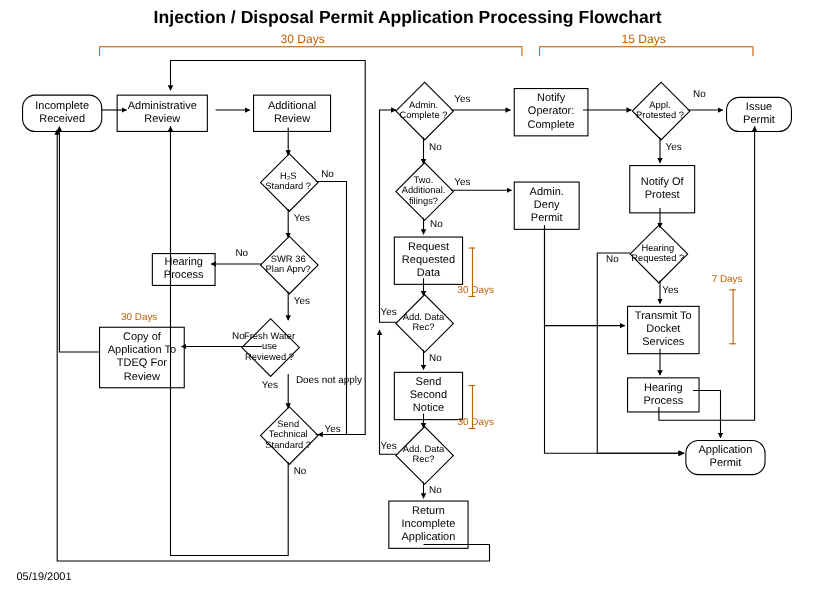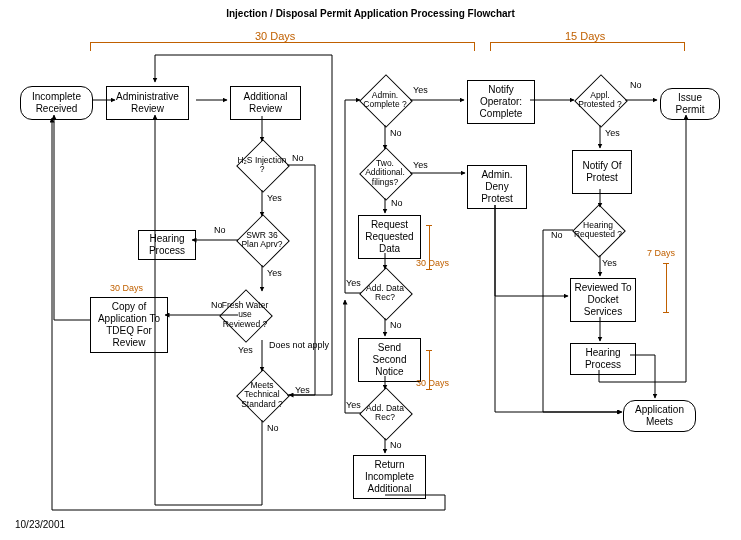--- a/index.html
+++ b/index.html
@@ -1,74 +1,74 @@
 <!DOCTYPE html>
 <html><head>
 <meta charset="utf-8">
 <style>
 body{font-family:Arial,sans-serif;margin:0;padding:0;width:741px;height:540px;position:relative;background:#fff;font-size:10px}
-.title{font-size:10px;font-weight:bold;text-align:center;position:absolute;top:8px;width:100%}
+.title{font-size:16px;font-weight:bold;text-align:center;position:absolute;top:8px;width:100%}
 .date{position:absolute;left:15px;bottom:10px;font-size:10px}
 .bracket{position:absolute;border-top:1px solid #c06000;height:1px}
 .bracket::before,.bracket::after{content:'';position:absolute;width:1px;height:8px;background:#c06000;top:0}
 .bracket::before{left:0}.bracket::after{right:0}
 .blabel{position:absolute;color:#c06000;font-size:11px}
 .box{position:absolute;border:1px solid #000;background:#fff;display:flex;align-items:center;justify-content:center;text-align:center;padding:3px;line-height:1.2}
 .rbox{border-radius:12px}
 .diamond{position:absolute;width:50px;height:50px;display:flex;align-items:center;justify-content:center}
 .diamond::before{content:'';position:absolute;width:36px;height:36px;border:1px solid #000;background:#fff;transform:rotate(45deg);left:7px;top:7px}
 .dtext{position:relative;z-index:1;text-align:center;line-height:1.1;font-size:8.5px}
 .lbl{position:absolute;font-size:9px}
 svg{position:absolute;left:0;top:0;pointer-events:none}
 .redmark{position:absolute;border-right:1px solid #c06000;width:1px}
 .redmark::before,.redmark::after{content:'';position:absolute;height:1px;width:6px;background:#c06000;right:-3px}
 .redmark::before{top:0}.redmark::after{bottom:0}
 </style>
 </head>
 <body>
 
 <div class="title">Injection / Disposal Permit Application Processing Flowchart</div>
-<div class="date">10/23/2001</div>
+<div class="date">05/19/2001</div>
 
 <div class="bracket" style="left:90px;top:42px;width:385px"></div>
 <div class="blabel" style="left:255px;top:30px">30 Days</div>
 <div class="bracket" style="left:490px;top:42px;width:195px"></div>
 <div class="blabel" style="left:565px;top:30px">15  Days</div>
 
 <div class="box rbox" style="left:20px;top:86px;width:65px;height:26px">Incomplete
 Received</div>
 <div class="box" style="left:106px;top:86px;width:75px;height:26px">Administrative
 Review</div>
 <div class="box" style="left:230px;top:86px;width:63px;height:26px">Additional
 Review</div>
 
 <div class="diamond" style="left:237px;top:140px">
     <div class="dtext">H₂S
-Injection
+Standard
 ?</div>
   </div>
 <div class="diamond" style="left:237px;top:215px">
     <div class="dtext">SWR 36
 Plan
 Aprv?</div>
   </div>
 <div class="box" style="left:138px;top:230px;width:50px;height:22px">Hearing
 Process</div>
 <div class="box" style="left:90px;top:297px;width:70px;height:48px">Copy of
 Application
 To TDEQ
 For Review</div>
 <div class="diamond" style="left:220px;top:290px">
     <div class="dtext">Fresh
 Water use
 Reviewed
 ?</div>
   </div>
 <div class="diamond" style="left:237px;top:370px">
-    <div class="dtext">Meets
+    <div class="dtext">Send
 Technical
 Standard
 ?</div>
   </div>
 
 <div class="diamond" style="left:360px;top:75px">
     <div class="dtext">Admin.
 Complete
 ?</div>
   </div>
@@ -88,50 +88,50 @@
 <div class="box" style="left:358px;top:338px;width:55px;height:36px">Send
 Second
 Notice</div>
 <div class="diamond" style="left:360px;top:388px">
     <div class="dtext">Add.
 Data
 Rec?</div>
   </div>
 <div class="box" style="left:353px;top:455px;width:65px;height:36px">Return
 Incomplete
-Additional</div>
+Application</div>
 
 <div class="box" style="left:467px;top:80px;width:60px;height:36px">Notify
 Operator:
 Complete</div>
 <div class="box" style="left:467px;top:165px;width:52px;height:36px">Admin.
 Deny
-Protest</div>
+Permit</div>
 <div class="diamond" style="left:575px;top:75px">
     <div class="dtext">Appl.
 Protested
 ?</div>
   </div>
 <div class="box rbox" style="left:660px;top:88px;width:52px;height:24px">Issue
 Permit</div>
 <div class="box" style="left:572px;top:150px;width:52px;height:36px">Notify
 Of
 Protest</div>
 <div class="diamond" style="left:573px;top:205px">
     <div class="dtext">Hearing
 Requested
 ?</div>
   </div>
-<div class="box" style="left:570px;top:278px;width:58px;height:36px">Reviewed
+<div class="box" style="left:570px;top:278px;width:58px;height:36px">Transmit
 To Docket
 Services</div>
 <div class="box" style="left:570px;top:343px;width:58px;height:24px">Hearing
 Process</div>
 <div class="box rbox" style="left:623px;top:400px;width:65px;height:24px">Application
-Meets</div>
+Permit</div>
 
 <div class="blabel" style="left:110px;top:283px;font-size:9px">30 Days</div>
 <div class="redmark" style="left:428px;top:225px;height:45px"></div>
 <div class="blabel" style="left:416px;top:258px;font-size:9px">30 Days</div>
 <div class="redmark" style="left:428px;top:350px;height:40px"></div>
 <div class="blabel" style="left:416px;top:378px;font-size:9px">30 Days</div>
 <div class="redmark" style="left:665px;top:263px;height:50px"></div>
 <div class="blabel" style="left:647px;top:248px;font-size:9px">7 Days</div>
 
 <div class="lbl" style="left:413px;top:85px">Yes</div>

